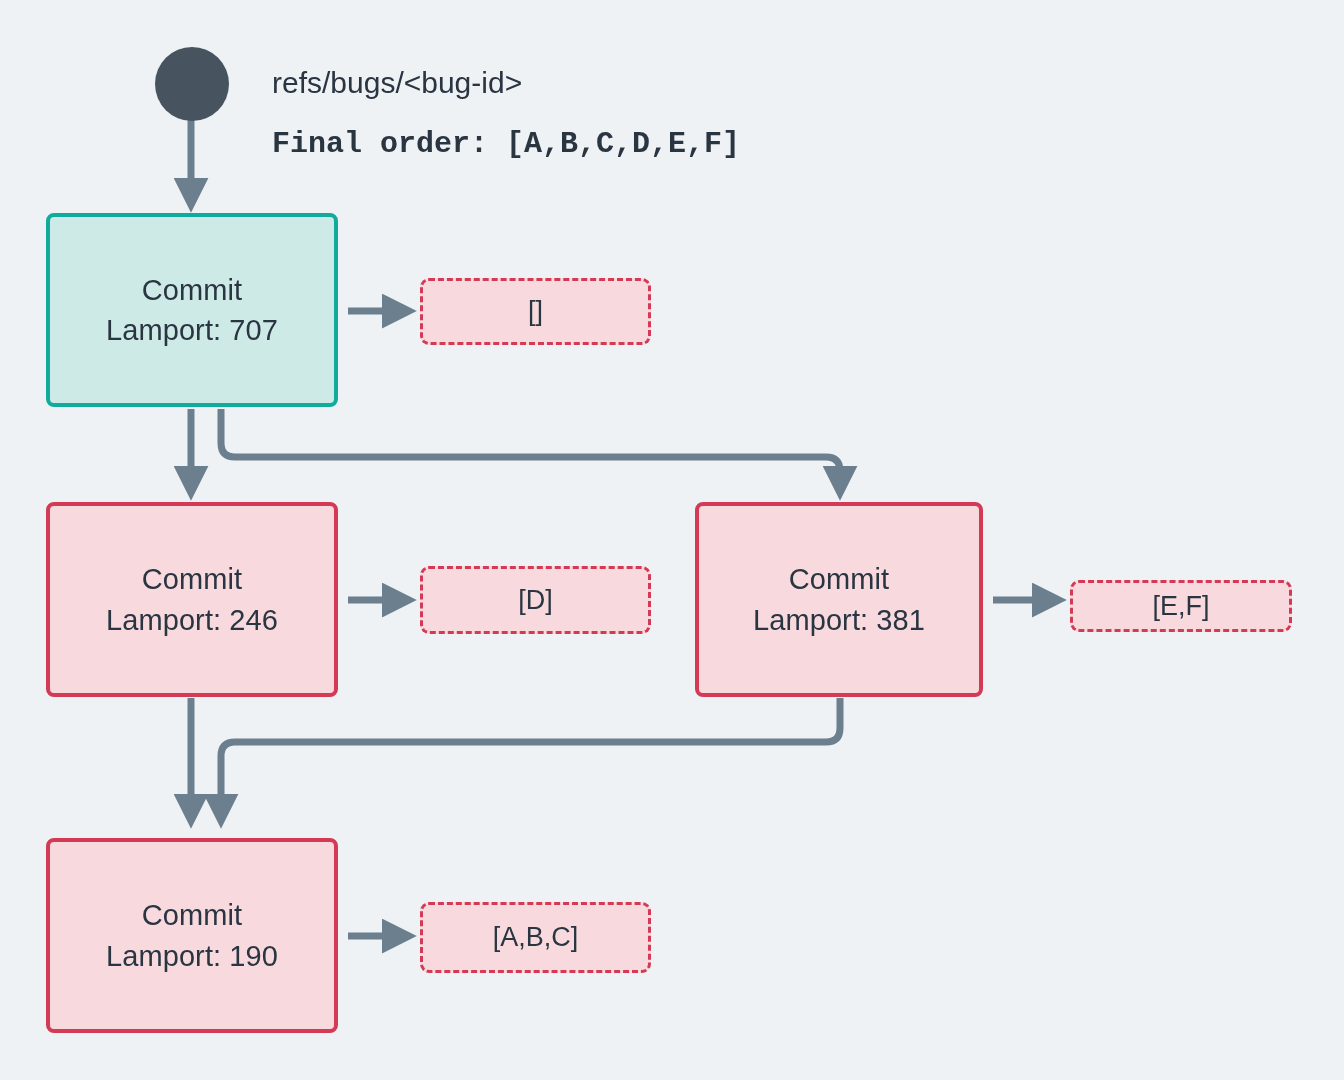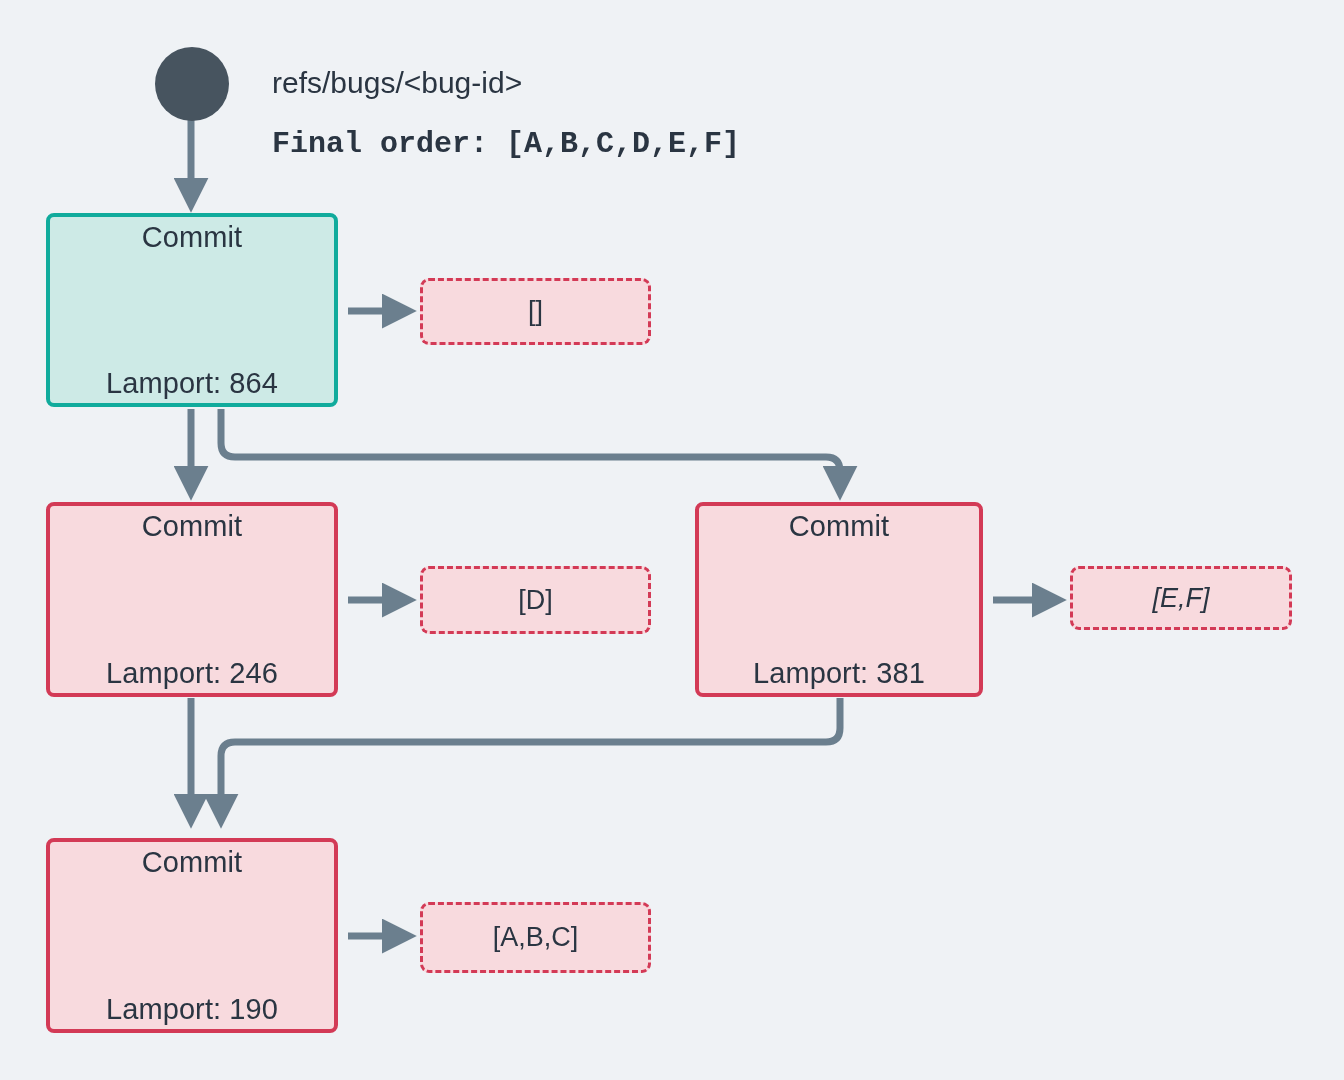--- a/index.html
+++ b/index.html
@@ -25,21 +25,21 @@
     width: 1344px;
     height: 1080px;
   }
   .node {
     position: absolute;
     box-sizing: border-box;
     border-radius: 8px;
     display: flex;
     flex-direction: column;
     align-items: center;
-    justify-content: space-between;
+    justify-content: center;
     line-height: 1.38;
     font-size: 29px;
     color: #2a3542;
     letter-spacing: 0.1px;
   }
   .node-teal {
     background: #cdeae6;
     border: 4px solid #10ab9c;
   }
   .node-pink {
@@ -105,42 +105,42 @@
   </svg>
 
   <div class="start-dot" style="left:155px; top:47px; width:74px; height:74px;"></div>
 
   <div class="hdr hdr-ref" style="left:272px; top:66px;">refs/bugs/&lt;bug-id&gt;</div>
 
   <div class="hdr hdr-final" style="left:272px; top:127px;font-family:Liberation Mono, monospace;">Final order: [A,B,C,D,E,F]</div>
 
   <div class="node node-teal" style="left:46px; top:213px; width:292px; height:194px;">
     <div>Commit</div>
-    <div>Lamport: 864</div>
+    <div>Lamport: 707</div>
   </div>
 
   <div class="tag" style="left:420px; top:278px; width:231px; height:67px;">
     <span>[]</span>
   </div>
 
   <div class="node node-pink" style="left:46px; top:502px; width:292px; height:195px;">
     <div>Commit</div>
     <div>Lamport: 246</div>
   </div>
 
   <div class="tag" style="left:420px; top:566px; width:231px; height:68px;">
     <span>[D]</span>
   </div>
 
   <div class="node node-pink" style="left:695px; top:502px; width:288px; height:195px;">
     <div>Commit</div>
     <div>Lamport: 381</div>
   </div>
 
-  <div class="tag" style="left:1070px; top:566px; width:222px; height:64px;font-style:italic;">
+  <div class="tag" style="left:1070px; top:580px; width:222px; height:52px;">
     <span>[E,F]</span>
   </div>
 
   <div class="node node-pink" style="left:46px; top:838px; width:292px; height:195px;">
     <div>Commit</div>
     <div>Lamport: 190</div>
   </div>
 
   <div class="tag" style="left:420px; top:902px; width:231px; height:71px;">
     <span>[A,B,C]</span>

